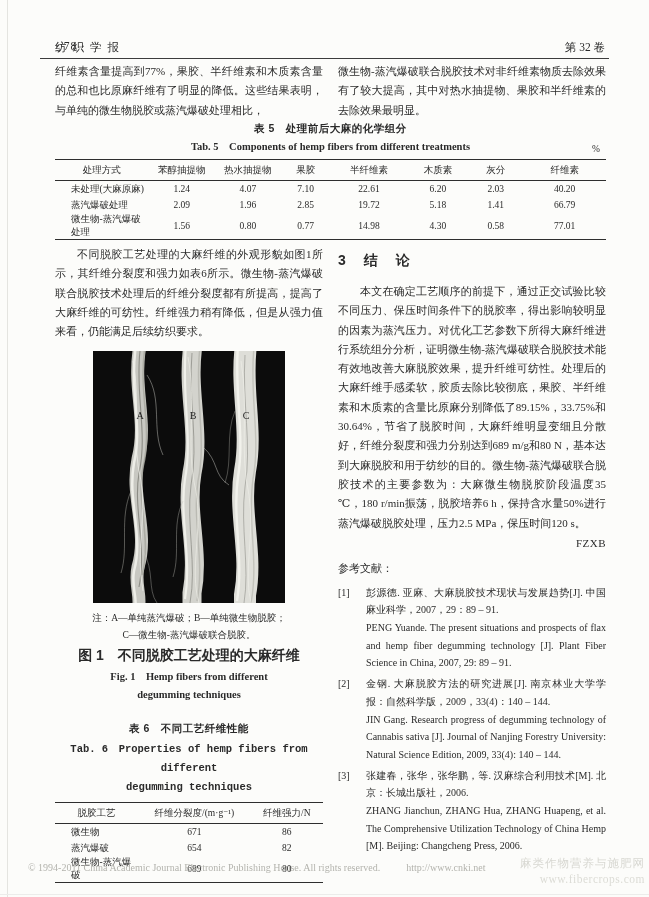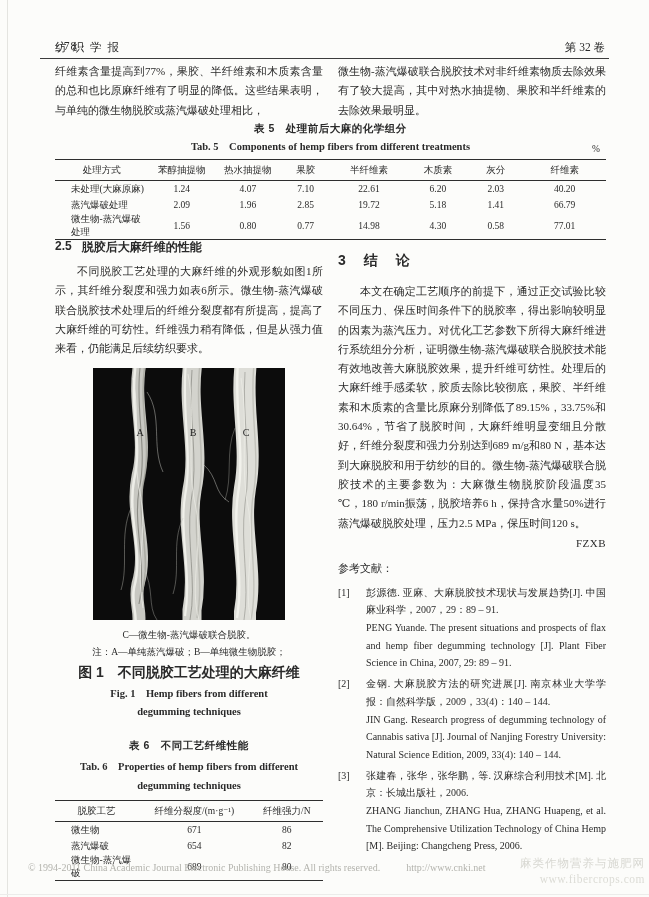--- a/index.html
+++ b/index.html
@@ -39,21 +39,21 @@
   .leftstack{position:absolute;left:55px;top:239px;width:268px;}
   .sec-h{font-family:"Liberation Sans","DejaVu Sans",sans-serif;font-weight:bold;font-size:12px;display:flex;gap:10px;}
   .body-p{margin-top:6px;font-size:11px;line-height:19.3px;text-align:justify;text-indent:2em;}
 
   .figwrap{margin:10px auto 0 auto;width:192px;height:252px;background:#0c0c0c;}
   .fignotes{margin-top:7px;text-align:center;font-size:9.5px;line-height:16.5px;}
   .figcap-cn{margin-top:4px;text-align:center;font-family:"Liberation Sans","DejaVu Sans",sans-serif;font-weight:bold;font-size:14px;}
   .figcap-en{margin-top:3px;text-align:center;font-weight:bold;font-size:10.5px;line-height:18px;}
 
   .t6{margin-top:18px;}
-  .t6 .tbl-title-en-row{line-height:19px;}
+  .t6 .tbl-title-en-row{line-height:19px;font-family:Liberation Mono, monospace;}
 
   
   .rightstack{position:absolute;left:338px;top:252px;width:268px;}
   .sec3-h{font-family:"Liberation Sans","DejaVu Sans",sans-serif;font-weight:bold;font-size:14px;display:flex;gap:16px;letter-spacing:2px;}
   .sec3-p{margin-top:12px;font-size:11px;line-height:19.3px;text-align:justify;text-indent:2em;}
   .fzxb{margin-top:4px;text-align:right;font-weight:normal;font-size:11px;letter-spacing:.5px;}
   .refs-h{margin-top:12px;font-size:11px;}
   .refs{margin-top:8px;}
   .ref{display:flex;margin-top:4px;font-size:10px;line-height:17.3px;}
   .ref-num{width:28px;flex-shrink:0;}
@@ -144,24 +144,20 @@
             <td>14.98</td>
             <td>4.30</td>
             <td>0.58</td>
             <td>77.01</td>
           </tr>
         </tbody>
     </table>
   </div>
 
   <div class="leftstack">
-    <div class="sec-h">
-      <span>2.5</span>
-      <span>脱胶后大麻纤维的性能</span>
-    </div>
     <div class="body-p">不同脱胶工艺处理的大麻纤维的外观形貌如图1所示，其纤维分裂度和强力如表6所示。微生物-蒸汽爆破联合脱胶技术处理后的纤维分裂度都有所提高，提高了大麻纤维的可纺性。纤维强力稍有降低，但是从强力值来看，仍能满足后续纺织要求。</div>
 
     <div class="figwrap">
       <svg width="192" height="252" viewBox="0 0 192 252" xmlns="http://www.w3.org/2000/svg">
         <rect x="0" y="0" width="192" height="252" fill="#0c0c0c"></rect>
 
         <g>
           <path d="M47,-6 C39,36 55,70 45,108 C37,146 56,180 45,216 C41,234 49,246 45,258" stroke="#d9d9d3" stroke-width="13" fill="none" opacity="0.92"></path>
           <path d="M43,-6 C36,40 50,74 41,112 C34,150 51,184 41,220 C38,236 45,248 42,258" stroke="#f2f2ec" stroke-width="2.5" fill="none" opacity="0.9"></path>
           <path d="M52,-4 C45,42 60,76 50,116 C43,152 59,188 49,224" stroke="#a8a8a0" stroke-width="1.6" fill="none" opacity="0.85"></path>
@@ -190,22 +186,22 @@
           <path d="M148,10 C156,56 146,100 156,144 C162,184 150,220 158,252" stroke="#efefe9" stroke-width="0.9" fill="none" opacity="0.7"></path>
           <path d="M142,60 C132,84 140,108 132,132" stroke="#c2c2bb" stroke-width="0.7" fill="none" opacity="0.5"></path>
         </g>
         <text x="47" y="68" font-size="10" fill="#1e1e1e" text-anchor="middle" font-family="Liberation Serif, DejaVu Serif, serif">A</text>
         <text x="100" y="68" font-size="10" fill="#1e1e1e" text-anchor="middle" font-family="Liberation Serif, DejaVu Serif, serif">B</text>
         <text x="153" y="68" font-size="10" fill="#1e1e1e" text-anchor="middle" font-family="Liberation Serif, DejaVu Serif, serif">C</text>
       </svg>
     </div>
 
     <div class="fignotes">
+      <div>注：A—单纯蒸汽爆破；B—单纯微生物脱胶；</div>
       <div>C—微生物-蒸汽爆破联合脱胶。</div>
-      <div>注：A—单纯蒸汽爆破；B—单纯微生物脱胶；</div>
     </div>
     <div class="figcap-cn">图 1　不同脱胶工艺处理的大麻纤维</div>
     <div class="figcap-en">
       <div>Fig. 1　Hemp fibers from different</div>
       <div>degumming techniques</div>
     </div>
 
     <div class="t6">
       <div class="tbl-title-cn">表 6　不同工艺纤维性能</div>
       <div class="tbl-title-en-row">

